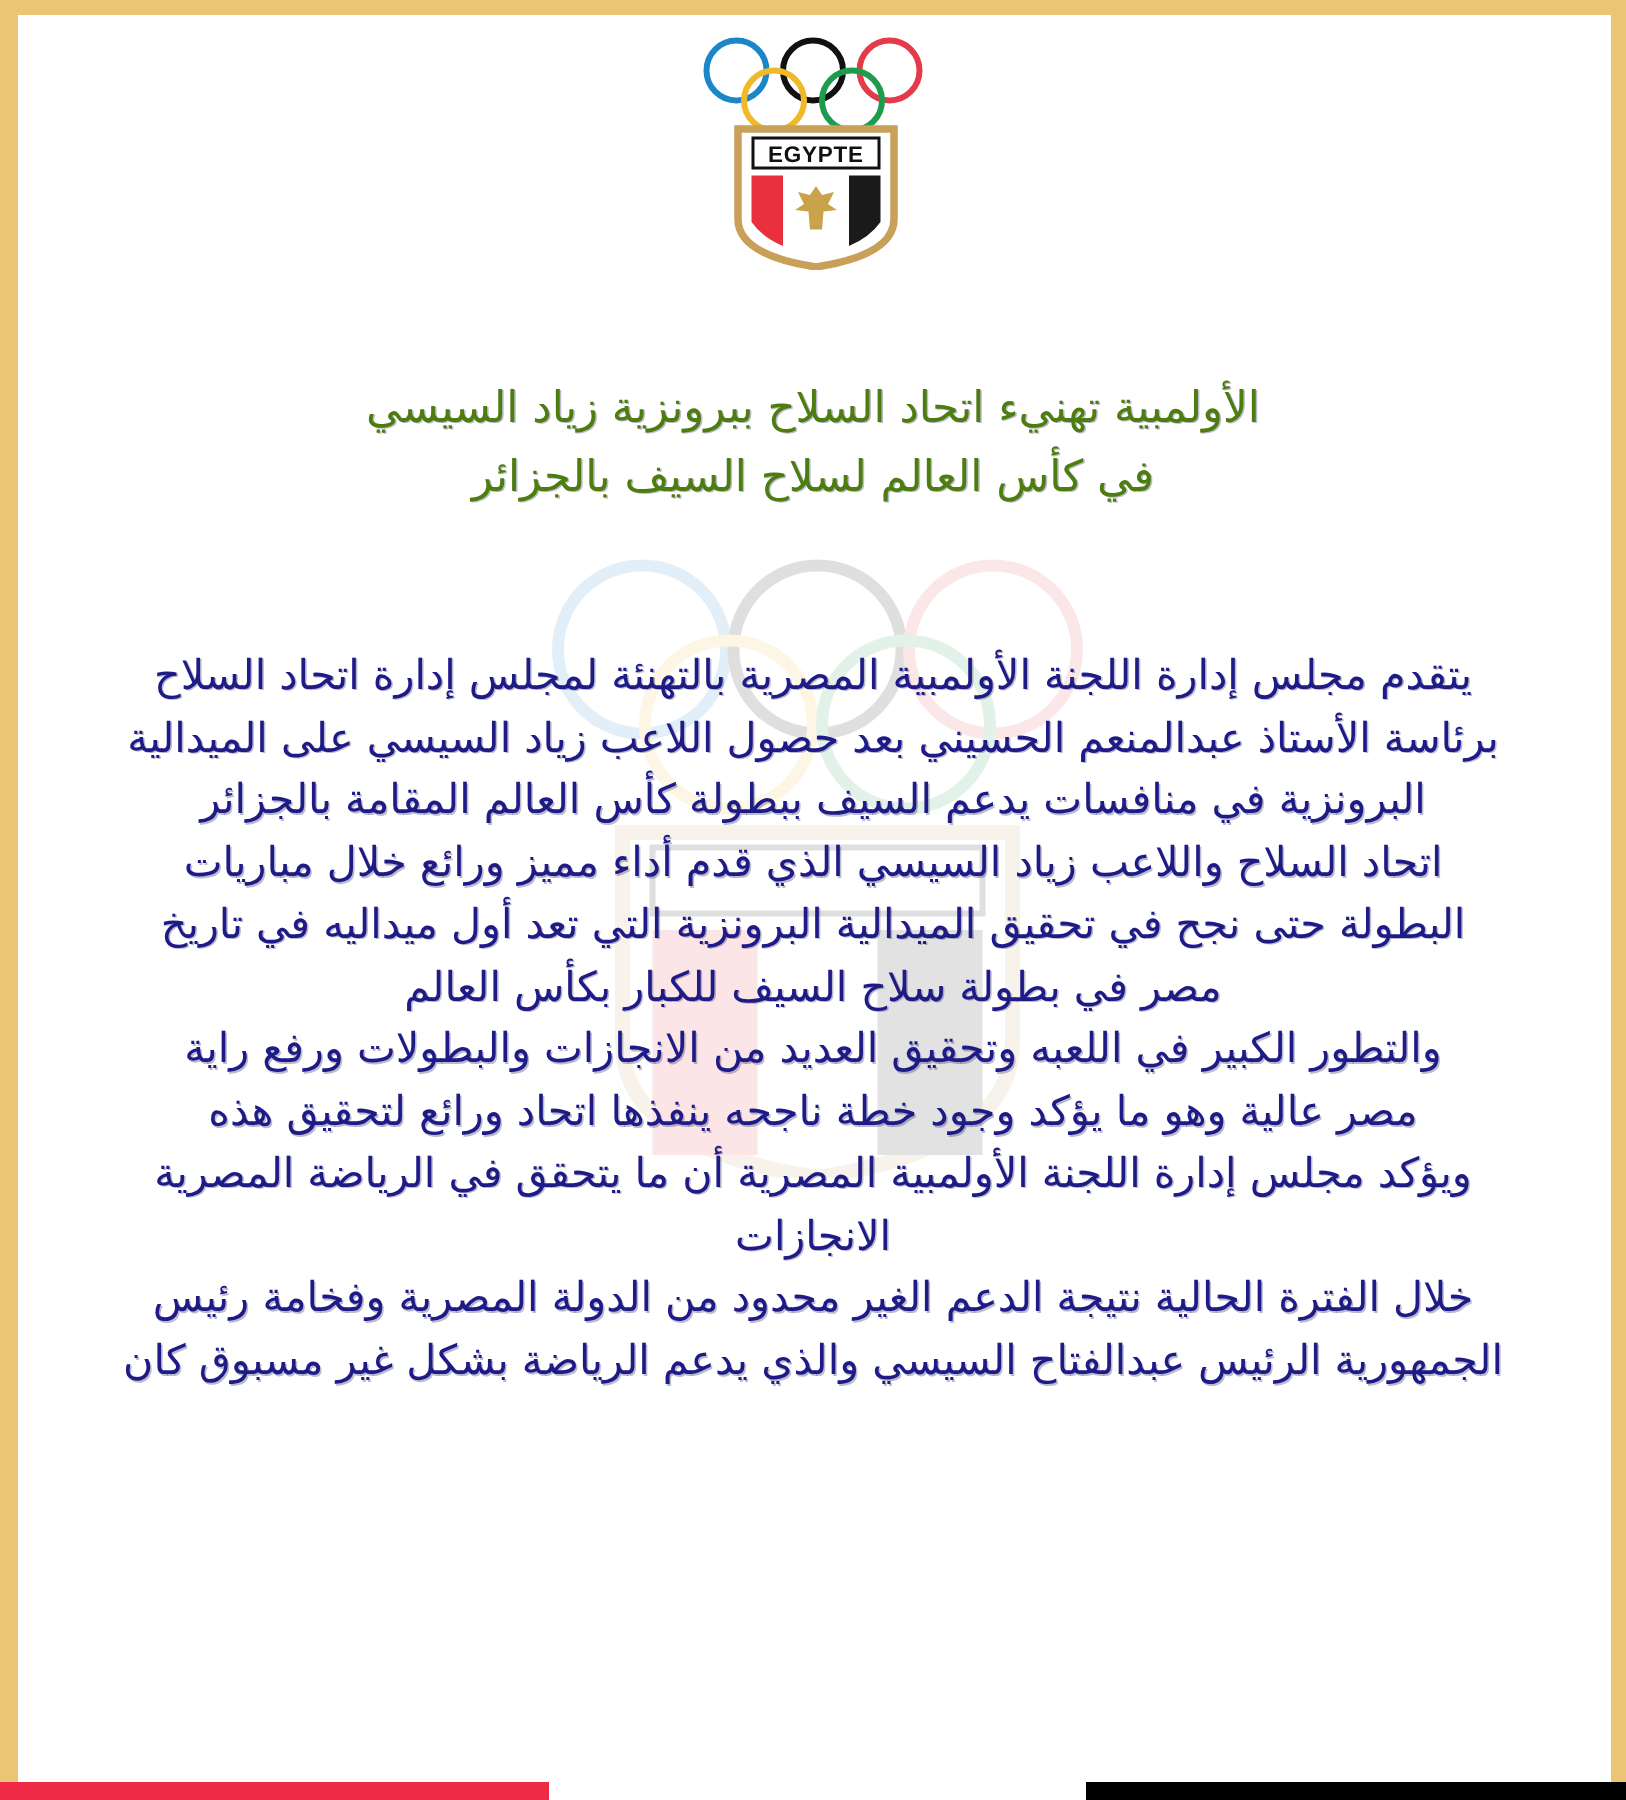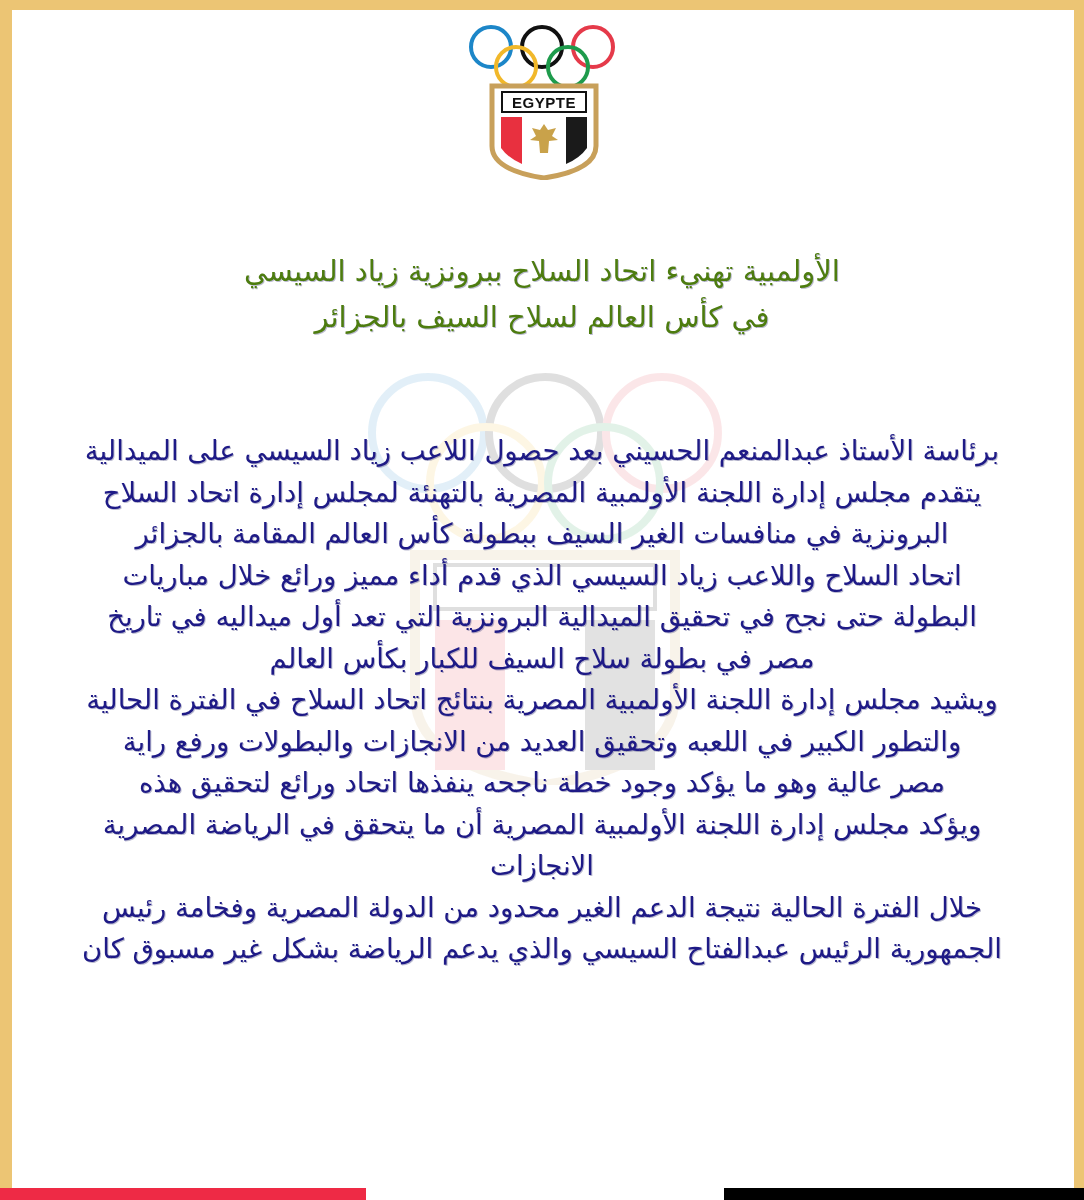--- a/index.html
+++ b/index.html
@@ -68,27 +68,26 @@
 
   <path d="M84 100 l4 6 l8 -2 l-4 8 l6 4 l-9 1 l-1 12 h-8 l-1 -12 l-9 -1 l6 -4 l-4 -8 l8 2 z" fill="#c9a24a"></path>
 </svg>
 
 <div class="title">
   <div>الأولمبية تهنيء اتحاد السلاح ببرونزية زياد السيسي</div>
   <div>في كأس العالم لسلاح السيف بالجزائر</div>
 </div>
 
 <div class="body">
+  <div class="line">يتقدم مجلس إدارة اللجنة الأولمبية المصرية بالتهنئة لمجلس إدارة اتحاد السلاح</div>
   <div class="line">برئاسة الأستاذ عبدالمنعم الحسيني بعد حصول اللاعب زياد السيسي على الميدالية</div>
-  <div class="line">يتقدم مجلس إدارة اللجنة الأولمبية المصرية بالتهنئة لمجلس إدارة اتحاد السلاح</div>
-  <div class="line">البرونزية في منافسات الغير السيف ببطولة كأس العالم المقامة بالجزائر</div>
+  <div class="line">البرونزية في منافسات يدعم السيف ببطولة كأس العالم المقامة بالجزائر</div>
   <div class="line">اتحاد السلاح واللاعب زياد السيسي الذي قدم أداء مميز ورائع خلال مباريات</div>
   <div class="line">البطولة حتى نجح في تحقيق الميدالية البرونزية التي تعد أول ميداليه في تاريخ</div>
   <div class="line">مصر في بطولة سلاح السيف للكبار بكأس العالم</div>
-  <div class="line">ويشيد مجلس إدارة اللجنة الأولمبية المصرية بنتائج اتحاد السلاح في الفترة الحالية</div>
   <div class="line">والتطور الكبير في اللعبه وتحقيق العديد من الانجازات والبطولات ورفع راية</div>
   <div class="line">مصر عالية وهو ما يؤكد وجود خطة ناجحه ينفذها اتحاد ورائع لتحقيق هذه</div>
   <div class="line">ويؤكد مجلس إدارة اللجنة الأولمبية المصرية أن ما يتحقق في الرياضة المصرية</div>
   <div class="line">الانجازات</div>
   <div class="line">خلال الفترة الحالية نتيجة الدعم الغير محدود من الدولة المصرية وفخامة رئيس</div>
   <div class="line">الجمهورية الرئيس عبدالفتاح السيسي والذي يدعم الرياضة بشكل غير مسبوق كان</div>
 </div>
 
 <div class="bar-red"></div>
 <div class="bar-black"></div>

